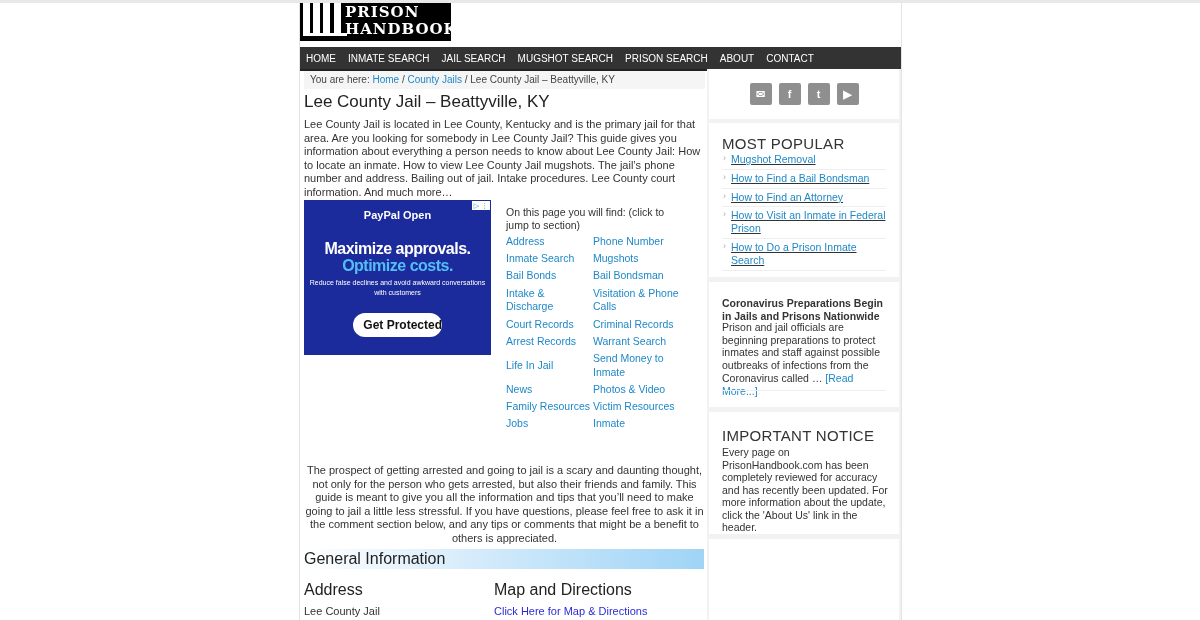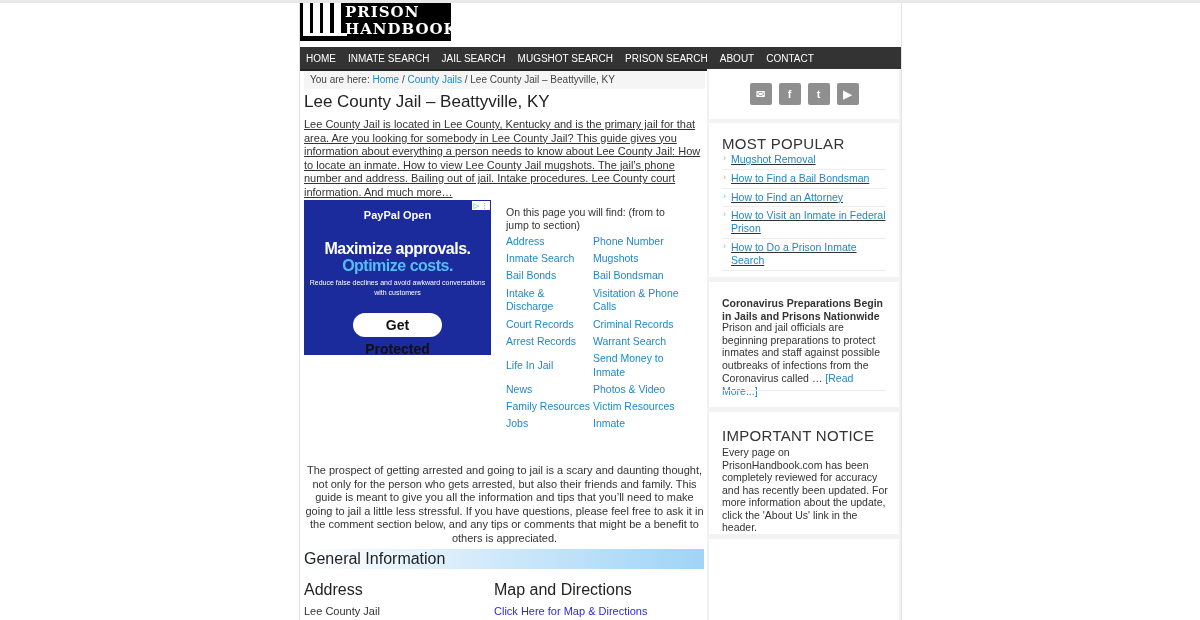--- a/index.html
+++ b/index.html
@@ -36,33 +36,33 @@
   .nav a {
     color:#fff; text-decoration:none; font-size:10px; padding:0 6px;
     text-transform:uppercase; letter-spacing:0;
   }
   .content { position:absolute; left:4px; top:68px; width:401px; }
   .breadcrumb {
     background:#f5f5f5; height:18px; line-height:18px; font-size:10px; color:#444; padding-left:6px;
   }
   .breadcrumb a { color:#1e88c7; text-decoration:none; }
   h1 { font-weight:normal; font-size:17px; margin:3px 0 0 0; color:#222; line-height:20px; }
-  .intro { font-size:11px; line-height:13.6px; margin:6px 0 0 0; color:#333;text-decoration:underline; }
+  .intro { font-size:11px; line-height:13.6px; margin:6px 0 0 0; color:#333; }
   .ad {
     position:absolute; left:0; top:129px; width:187px; height:155px; background:#1b2b9b;
     color:#fff; text-align:center;
   }
   .ad .adchoice { position:absolute; right:1px; top:1px; width:18px; height:9px; background:#fff; color:#1e88c7; font-size:7px; line-height:9px; }
   .ad .brand { position:absolute; top:9px; width:100%; font-size:11px; font-weight:bold; }
   .ad .head1 { position:absolute; top:40px; width:100%; font-size:16px; font-weight:bold; letter-spacing:-0.5px; }
   .ad .head2 { position:absolute; top:57px; width:100%; font-size:16px; font-weight:bold; color:#55bdf5; letter-spacing:-0.5px; }
   .ad .sub { position:absolute; top:78px; width:100%; font-size:7px; line-height:10px; }
   .ad .cta {
     position:absolute; left:49px; top:113px; width:89px; height:24px; border-radius:12px; background:#fff;
-    color:#111; font-size:14px; font-weight:bold; line-height:24px;
+    color:#111; font-size:12px; font-weight:bold; line-height:24px;text-align:right;
   }
   .menu { position:absolute; left:199px; top:132px; width:176px; }
   .menu .mtitle {
     height:24px; line-height:22px; font-size:15px; color:#222; padding-left:0;
     background:linear-gradient(to right, #ffffff 0%, #d7ecfb 45%, #9fd4f6 100%);
   }
   .menu .mdesc { font-size:10.5px; line-height:13px; color:#333; margin:3px 0 0 3px; width:160px; }
   .menu .grid { margin:3px 0 0 3px; display:grid; grid-template-columns:87px 90px; row-gap:3.5px; }
   .menu .grid a { color:#1e88c7; font-size:10.5px; line-height:13.7px; text-decoration:none; display:flex; align-items:center; }
   .para2 { position:absolute; left:0; top:393px; width:401px; font-size:11px; line-height:13.6px; margin:0; color:#333;text-align:center; }
@@ -141,21 +141,21 @@
     <div class="ad">
       <div class="adchoice">▷ ⋮</div>
       <div class="brand">PayPal Open</div>
       <div class="head1">Maximize approvals.</div>
       <div class="head2">Optimize costs.</div>
       <div class="sub">Reduce false declines and avoid awkward conversations with customers</div>
       <div class="cta">Get Protected</div>
     </div>
 
     <div class="menu">
-      <div class="mdesc">On this page you will find: (from to jump to section)</div>
+      <div class="mdesc">On this page you will find: (click to jump to section)</div>
       <div class="grid">
         <a>Address</a>
         <a>Phone Number</a>
         <a>Inmate Search</a>
         <a>Mugshots</a>
         <a>Bail Bonds</a>
         <a>Bail Bondsman</a>
         <a>Intake &amp; Discharge</a>
         <a>Visitation &amp; Phone Calls</a>
         <a>Court Records</a>

